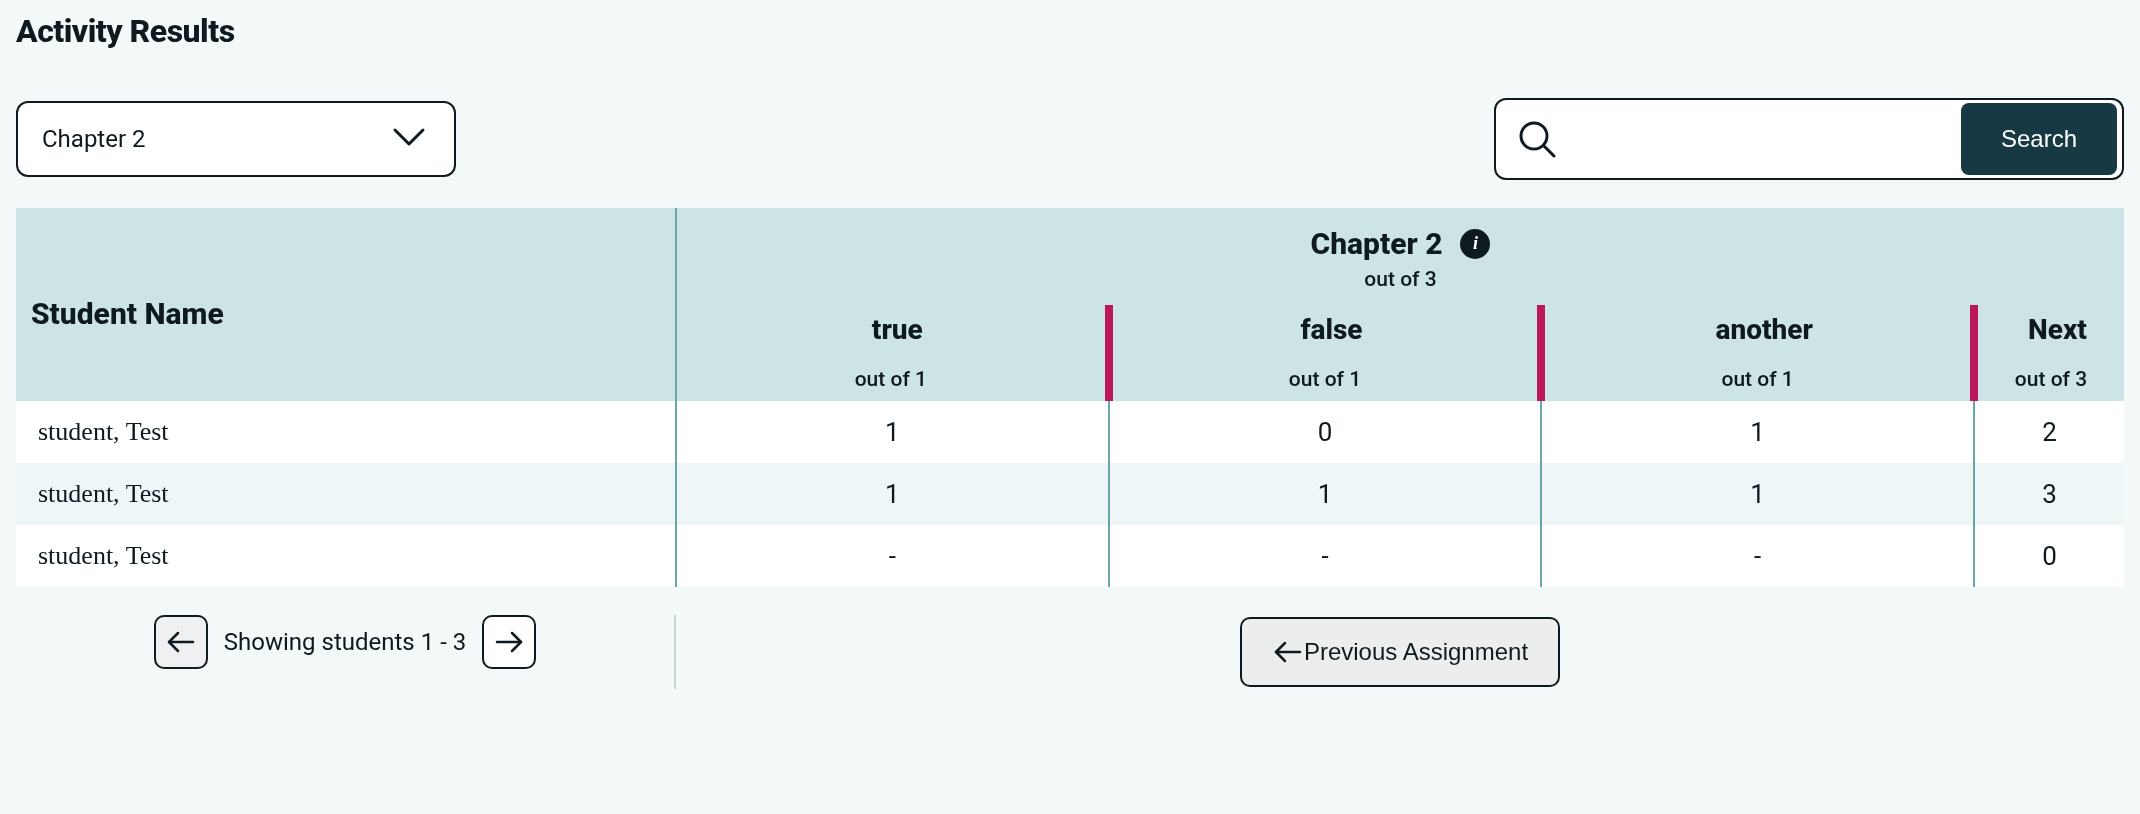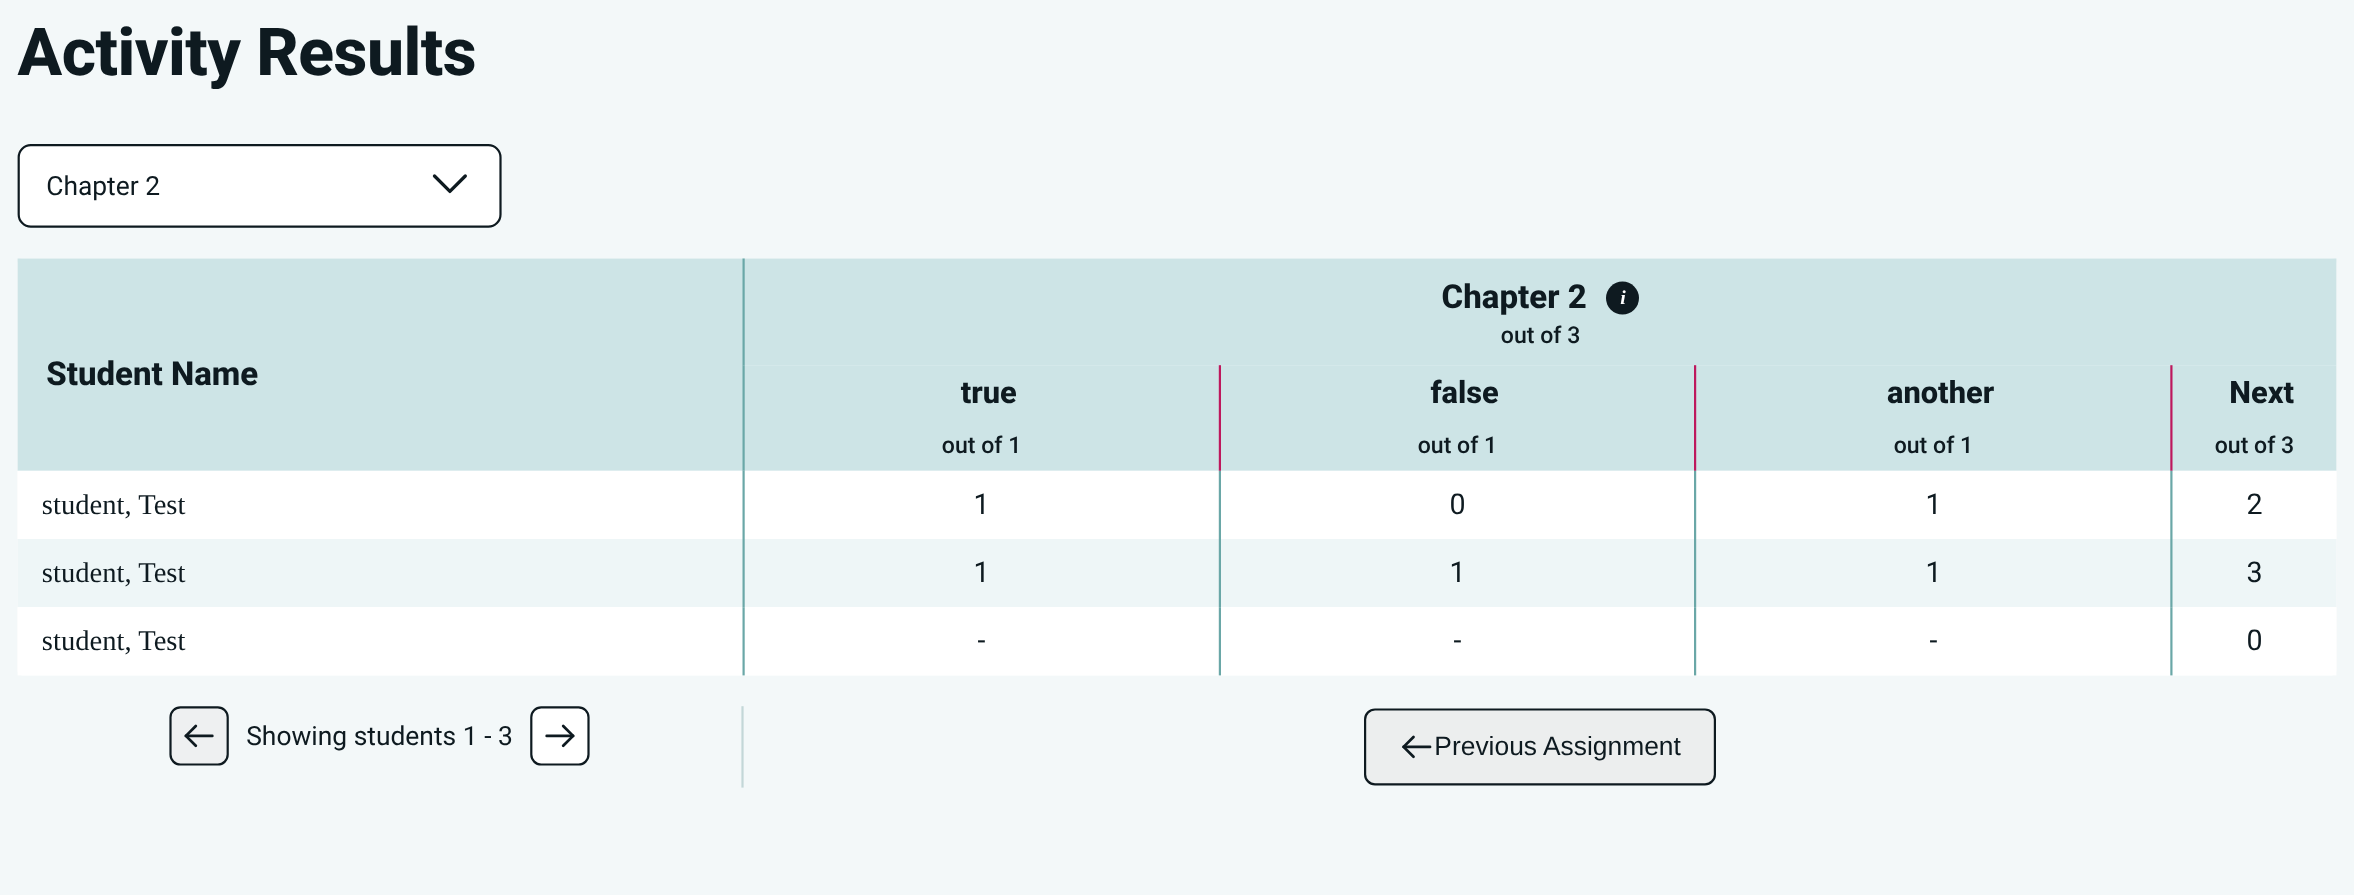--- a/index.html
+++ b/index.html
@@ -7,21 +7,21 @@
       font-family: -apple-system, BlinkMacSystemFont, "Segoe UI", Roboto, Helvetica, Arial, sans-serif;
       background: #f3f8f9;
       color: #0e1a20;
       padding: 0;
       width: 2140px;
     }
     .page {
       padding: 12px 16px 24px 16px;
     }
     h1.page-title {
-      font-size: 60px;
+      font-size: 32px;
       font-weight: 800;
       letter-spacing: -0.5px;
       margin-bottom: 48px;
     }
 
     
     .top-row {
       display: flex;
       justify-content: space-between;
       align-items: center;
@@ -98,21 +98,21 @@
       padding: 0;
     }
     thead tr.row1 th { padding-top: 18px; }
 
     th.name-col {
       width: 660px;
       text-align: left;
       vertical-align: middle;
       font-size: 30px;
       font-weight: 800;
-      padding: 0 0 0 26px;
+      padding: 0 0 0 15px;
       border-right: 2px solid #6aa7a7;
     }
     .chapter-head {
       display: inline-flex;
       align-items: center;
       gap: 18px;
       font-size: 30px;
       font-weight: 800;
     }
     .info-badge {
@@ -131,21 +131,21 @@
     .outof-sub {
       display: block;
       font-weight: 500;
       font-size: 21px;
       color: #0e1a20;
       margin-top: 6px;
       padding-bottom: 14px;
     }
 
     thead tr.row2 th {
-      border-left: 2px solid #be185d;
+      border-left: 8px solid #be185d;
       padding-top: 8px;
       padding-bottom: 10px;
     }
     thead tr.row2 th.first-sub { border-left: none; }
     thead tr.row2 th .colname {
       font-size: 28px;
       font-weight: 800;
       margin-left: 13px;
     }
     thead tr.row2 th .outof {
@@ -232,20 +232,28 @@
   <div class="top-row">
     <div class="select-wrap">
       <span class="select-label">Chapter 2</span>
       <span class="chev">
         <svg width="34" height="22" viewBox="0 0 34 22" fill="none">
           <path d="M3 4 L17 18 L31 4" stroke="#0e1a20" stroke-width="3" fill="none" stroke-linecap="round" stroke-linejoin="round"></path>
         </svg>
       </span>
     </div>
 
+    <div class="search-wrap">
+      <svg class="mag" width="42" height="42" viewBox="0 0 42 42">
+        <circle cx="18" cy="18" r="13" stroke="#0e1a20" stroke-width="3" fill="none"></circle>
+        <line x1="28" y1="28" x2="38" y2="38" stroke="#0e1a20" stroke-width="3" stroke-linecap="round"></line>
+      </svg>
+      <input type="text" value="" style="">
+      <button class="search-btn">Search</button>
+    </div>
   </div>
 
   <div class="table-card">
     <table class="results">
       <colgroup>
         <col style="width:660px">
         <col>
           <col>
           <col>
         <col style="width:150px">

